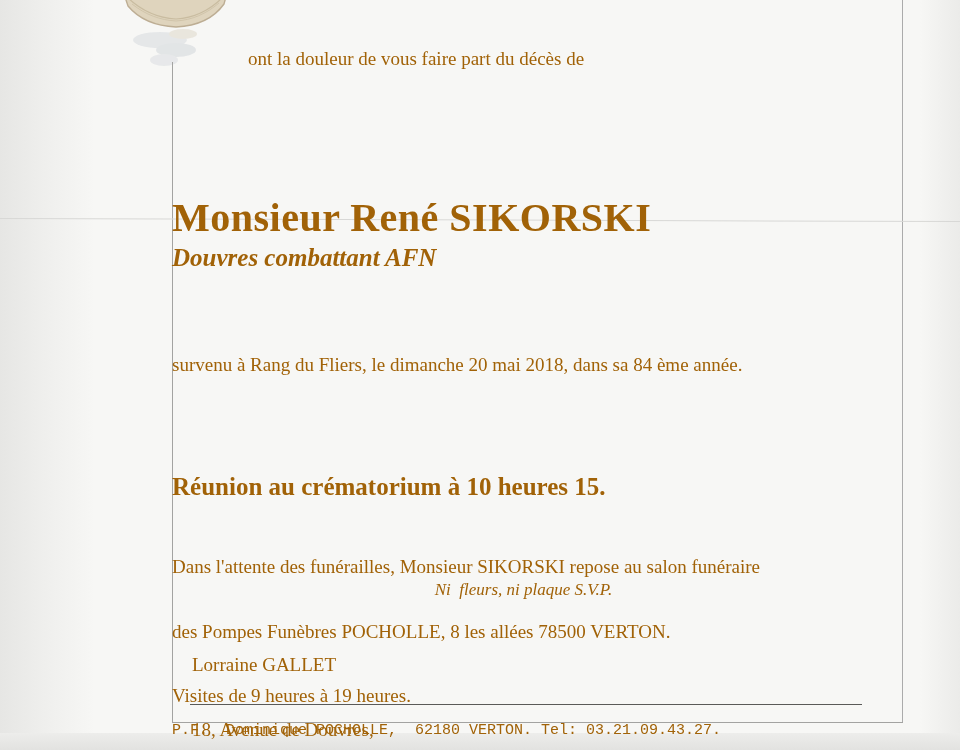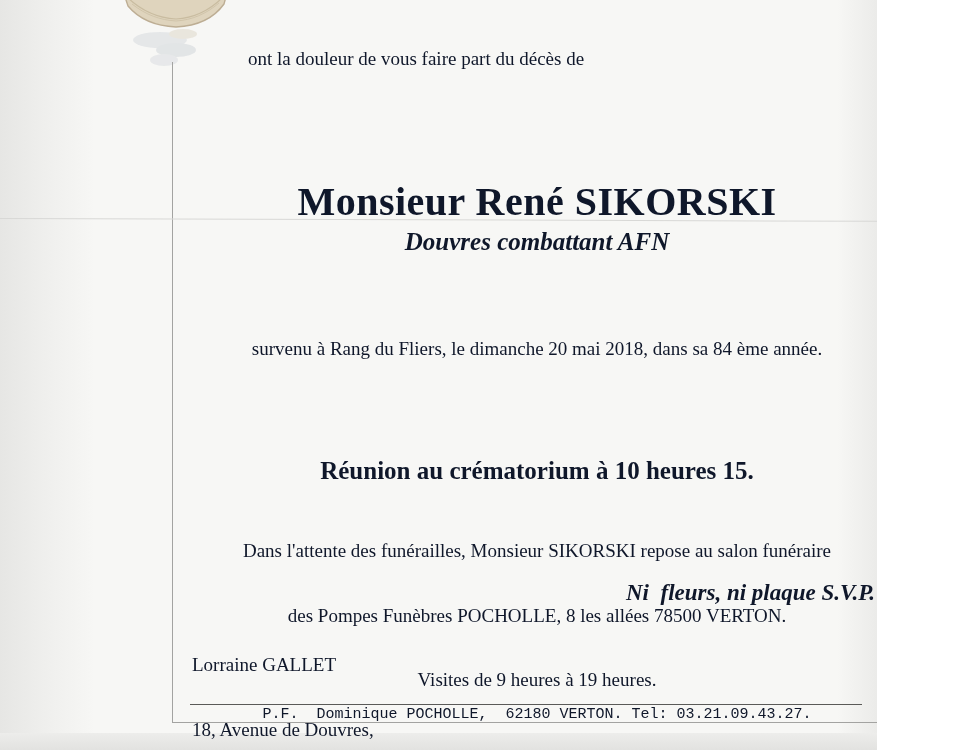--- a/index.html
+++ b/index.html
@@ -1,49 +1,49 @@
 <!DOCTYPE html>
 <html><head>
 <meta charset="utf-8">
 <style>
   html,body{margin:0;padding:0;}
   .scan{
     position:relative;
-    width:877px;height:750px;
+    width:960px;height:750px;
     background:#f7f7f5;
     overflow:hidden;
     font-family:"Liberation Serif", serif;
-    color:#0f172a;
+    color:#a16207;
   }
   .shade{position:absolute;pointer-events:none;}
   .shade-left{left:0;top:0;width:95px;height:737px;
     background:linear-gradient(to right,#e6e6e4 0,#efefed 45px,rgba(247,247,245,0) 95px);}
   .shade-right{right:0;top:0;width:40px;height:737px;
     background:linear-gradient(to left,#ebebe9 0,rgba(247,247,245,0) 40px);}
   .shade-bottom{left:0;top:733px;width:960px;height:17px;
     background:linear-gradient(#ededeb,#e2e2e0);}
   .frame-line{position:absolute;background:#a3a3a1;}
   #frame-left{left:172px;top:62px;width:1px;height:661px;}
   #frame-right{left:902px;top:0;width:1px;height:723px;background:#ababab;}
   #frame-bottom{left:172px;top:722px;width:731px;height:1px;}
   .fold-line{position:absolute;left:0;top:218px;width:960px;height:1px;
     background:#d8d8d6;transform:rotate(0.18deg);transform-origin:left center;}
   .boat{position:absolute;left:98px;top:-18px;width:155px;height:92px;}
   .boat svg{filter:blur(0.6px);opacity:0.85;}
   .txt{position:absolute;white-space:pre;}
   .intro{left:248px;top:48px;font-size:19px;}
-  .center-block{left:172px;width:730px;text-align:center;}
+  .center-block{left:172px;width:730px;margin-top:16px;}
   .title{top:178px;font-size:40px;font-weight:bold;letter-spacing:0.5px;}
   .subtitle{top:228px;font-size:25px;font-weight:bold;font-style:italic;}
   .survenu{top:338px;font-size:19px;}
   .cremation{top:382px;font-size:19px;font-weight:bold;line-height:21.5px;}
   .reunion{top:457px;font-size:25px;font-weight:bold;}
   .repose{top:497px;font-size:19px;line-height:21.5px;}
-  .request{left:172px;width:703px;text-align:right;top:580px;
-    font-size:23px;font-weight:bold;font-style:italic;}
+  .request{left:172px;width:703px;text-align:center;top:580px;
+    font-size:17px;font-weight:normal;font-style:italic;}
   .contact{left:192px;top:611px;font-size:19px;line-height:21.5px;}
   .footer-rule{position:absolute;left:190px;top:704px;width:672px;height:1px;background:#5a5a58;}
   .footer-text{top:706px;font-size:15px;font-family:Liberation Mono, monospace;}
   .line{white-space:pre;}
 </style>
 </head>
 <body>
 
 <div class="scan">
 

